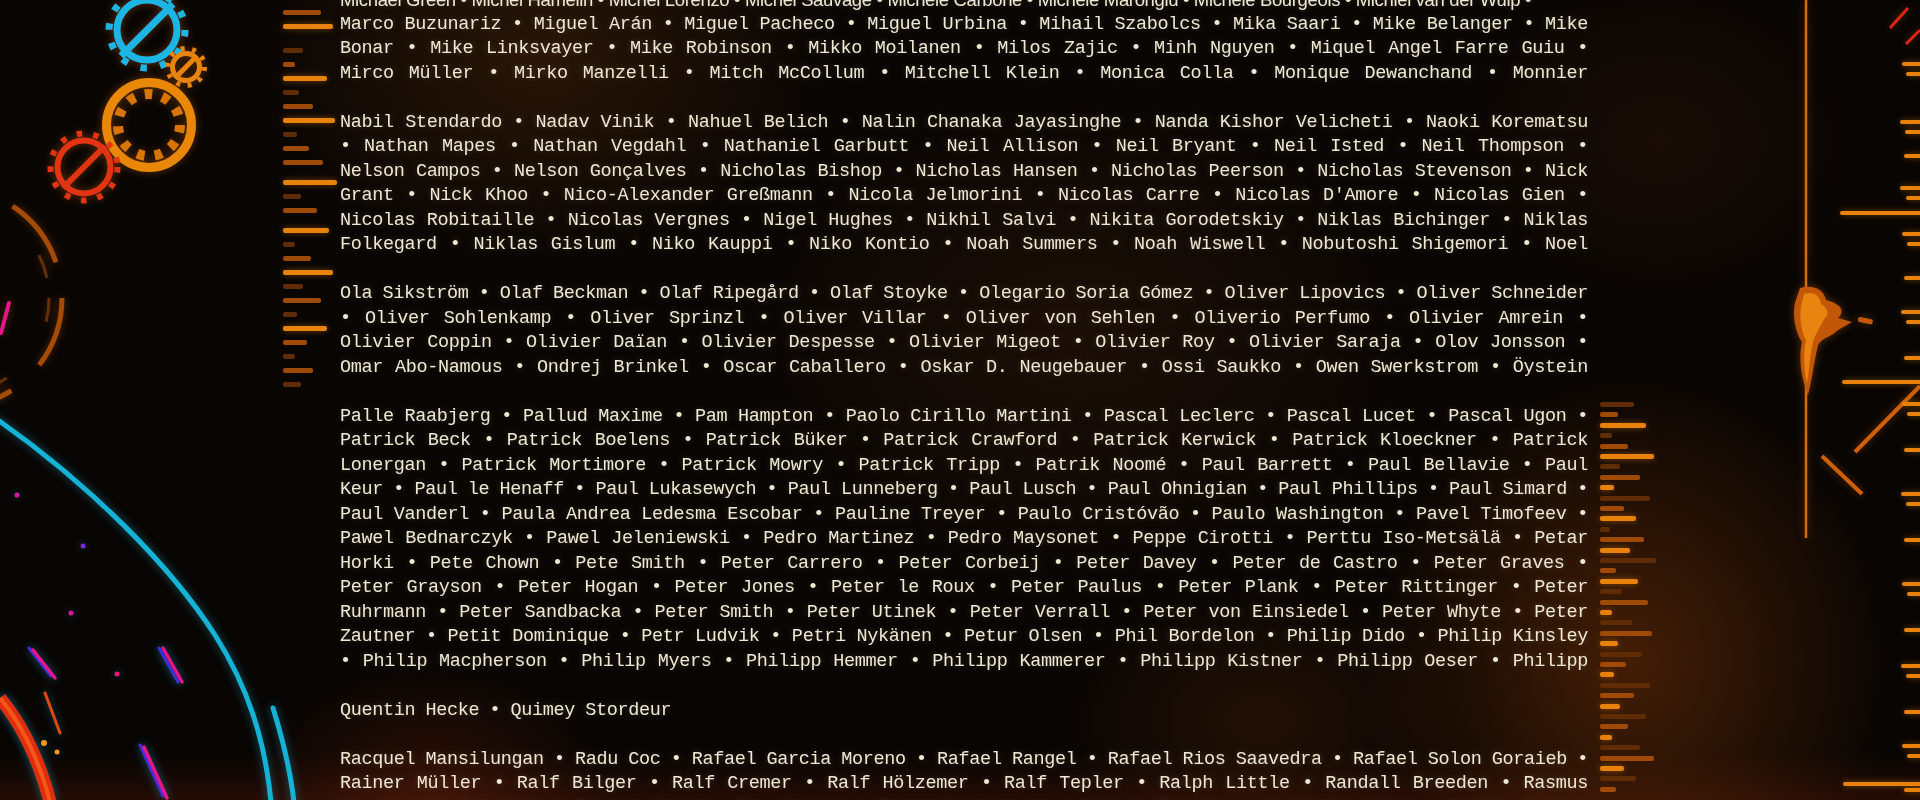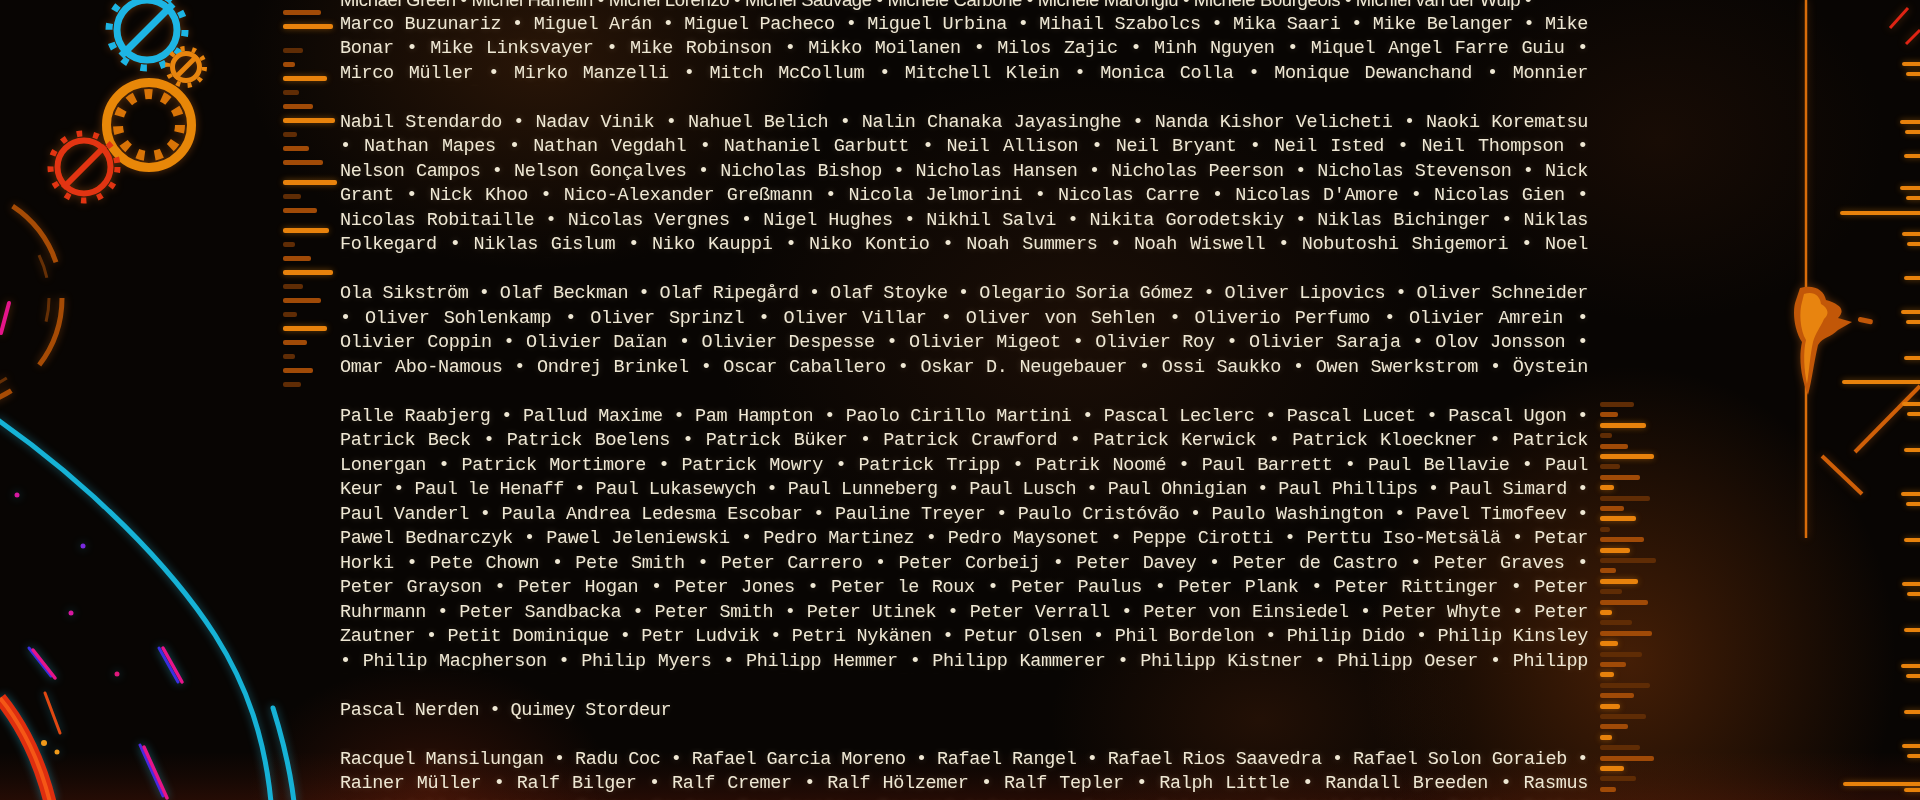--- a/index.html
+++ b/index.html
@@ -42,21 +42,21 @@
 
 <div id="stage">
 
   <div class="clipped-top">Michael Green • Michel Hamelin • Michel Lorenzo • Michel Sauvage • Michele Carbone • Michele Marongiu • Michele Bourgeois • Michiel van der Wulp •</div>
 
   <div class="credits-wrap">
       <p class="credits-par" style="height: 73.5px;">Marco Buzunariz • Miguel Arán • Miguel Pacheco • Miguel Urbina • Mihail Szabolcs • Mika Saari • Mike Belanger • Mike Bonar • Mike Linksvayer • Mike Robinson • Mikko Moilanen • Milos Zajic • Minh Nguyen • Miquel Angel Farre Guiu • Mirco Müller • Mirko Manzelli • Mitch McCollum • Mitchell Klein • Monica Colla • Monique Dewanchand • Monnier William • Mufeed Al-Hashim</p>
       <p class="credits-par" style="height: 147px;">Nabil Stendardo • Nadav Vinik • Nahuel Belich • Nalin Chanaka Jayasinghe • Nanda Kishor Velicheti • Naoki Korematsu • Nathan Mapes • Nathan Vegdahl • Nathaniel Garbutt • Neil Allison • Neil Bryant • Neil Isted • Neil Thompson • Nelson Campos • Nelson Gonçalves • Nicholas Bishop • Nicholas Hansen • Nicholas Peerson • Nicholas Stevenson • Nick Grant • Nick Khoo • Nico-Alexander Greßmann • Nicola Jelmorini • Nicolas Carre • Nicolas D'Amore • Nicolas Gien • Nicolas Robitaille • Nicolas Vergnes • Nigel Hughes • Nikhil Salvi • Nikita Gorodetskiy • Niklas Bichinger • Niklas Folkegard • Niklas Gislum • Niko Kauppi • Niko Kontio • Noah Summers • Noah Wiswell • Nobutoshi Shigemori • Noel Macaoidh • Norbert Fekete • Norbert Krieg</p>
       <p class="credits-par" style="height: 98px;">Ola Sikström • Olaf Beckman • Olaf Ripegård • Olaf Stoyke • Olegario Soria Gómez • Oliver Lipovics • Oliver Schneider • Oliver Sohlenkamp • Oliver Sprinzl • Oliver Villar • Oliver von Sehlen • Oliverio Perfumo • Olivier Amrein • Olivier Coppin • Olivier Daïan • Olivier Despesse • Olivier Migeot • Olivier Roy • Olivier Saraja • Olov Jonsson • Omar Abo-Namous • Ondrej Brinkel • Oscar Caballero • Oskar D. Neugebauer • Ossi Saukko • Owen Swerkstrom • Öystein Andersen</p>
       <p class="credits-par" style="height: 269.5px;">Palle Raabjerg • Pallud Maxime • Pam Hampton • Paolo Cirillo Martini • Pascal Leclerc • Pascal Lucet • Pascal Ugon • Patrick Beck • Patrick Boelens • Patrick Büker • Patrick Crawford • Patrick Kerwick • Patrick Kloeckner • Patrick Lonergan • Patrick Mortimore • Patrick Mowry • Patrick Tripp • Patrik Noomé • Paul Barrett • Paul Bellavie • Paul Keur • Paul le Henaff • Paul Lukasewych • Paul Lunneberg • Paul Lusch • Paul Ohnigian • Paul Phillips • Paul Simard • Paul Vanderl • Paula Andrea Ledesma Escobar • Pauline Treyer • Paulo Cristóvão • Paulo Washington • Pavel Timofeev • Pawel Bednarczyk • Pawel Jeleniewski • Pedro Martinez • Pedro Maysonet • Peppe Cirotti • Perttu Iso-Metsälä • Petar Horki • Pete Chown • Pete Smith • Peter Carrero • Peter Corbeij • Peter Davey • Peter de Castro • Peter Graves • Peter Grayson • Peter Hogan • Peter Jones • Peter le Roux • Peter Paulus • Peter Plank • Peter Rittinger • Peter Ruhrmann • Peter Sandbacka • Peter Smith • Peter Utinek • Peter Verrall • Peter von Einsiedel • Peter Whyte • Peter Zautner • Petit Dominique • Petr Ludvik • Petri Nykänen • Petur Olsen • Phil Bordelon • Philip Dido • Philip Kinsley • Philip Macpherson • Philip Myers • Philipp Hemmer • Philipp Kammerer • Philipp Kistner • Philipp Oeser • Philipp Spitzer • Philippe Casteleyn • Philippe Entzmann • Philippe Guillemot • Philippe Marlin • Philippe Page • Philippe Piatkiewitz • Philippe Roubal • Philippe Van Hecke • Photini Drummer • Pierre Bornancin • Pierre Dumas • Pierre Prégardien • Piotr Podlach</p>
-      <p class="credits-par" style="height: 24.5px;">Pascal Nerden • Quimey Stordeur</p>
+      <p class="credits-par" style="height: 24.5px;">Quentin Hecke • Quimey Stordeur</p>
       <p class="credits-par" style="height: 73.5px;">Racquel Mansilungan • Radu Coc • Rafael Garcia Moreno • Rafael Rangel • Rafael Rios Saavedra • Rafael Solon Goraieb • Rainer Müller • Ralf Bilger • Ralf Cremer • Ralf Hölzemer • Ralf Tepler • Ralph Little • Randall Breeden • Rasmus Lerchedahl Petersen • Rasmus Saxén • Ray Garcia • Raymond Anderson • Razvan Pricope • Reginald Ellis • Reilly Botham • Reinhard Goldner • Renaud Marbeuf • René Poblador • Ricardo Dias • Rick Danley</p>
     </div>
 
   <svg class="gearglow" width="260" height="230" viewBox="0 0 260 230" style="left:0;top:0;">
     <g>
       <circle cx="147" cy="30" r="30" fill="none" stroke="#1db5e4" stroke-width="7"></circle>
       <circle cx="147" cy="30" r="38" fill="none" stroke="#1db5e4" stroke-width="7" stroke-dasharray="6.5 13.4"></circle>
       <line x1="121" y1="56" x2="173" y2="4" stroke="#1db5e4" stroke-width="7"></line>
     </g>
     <g>

